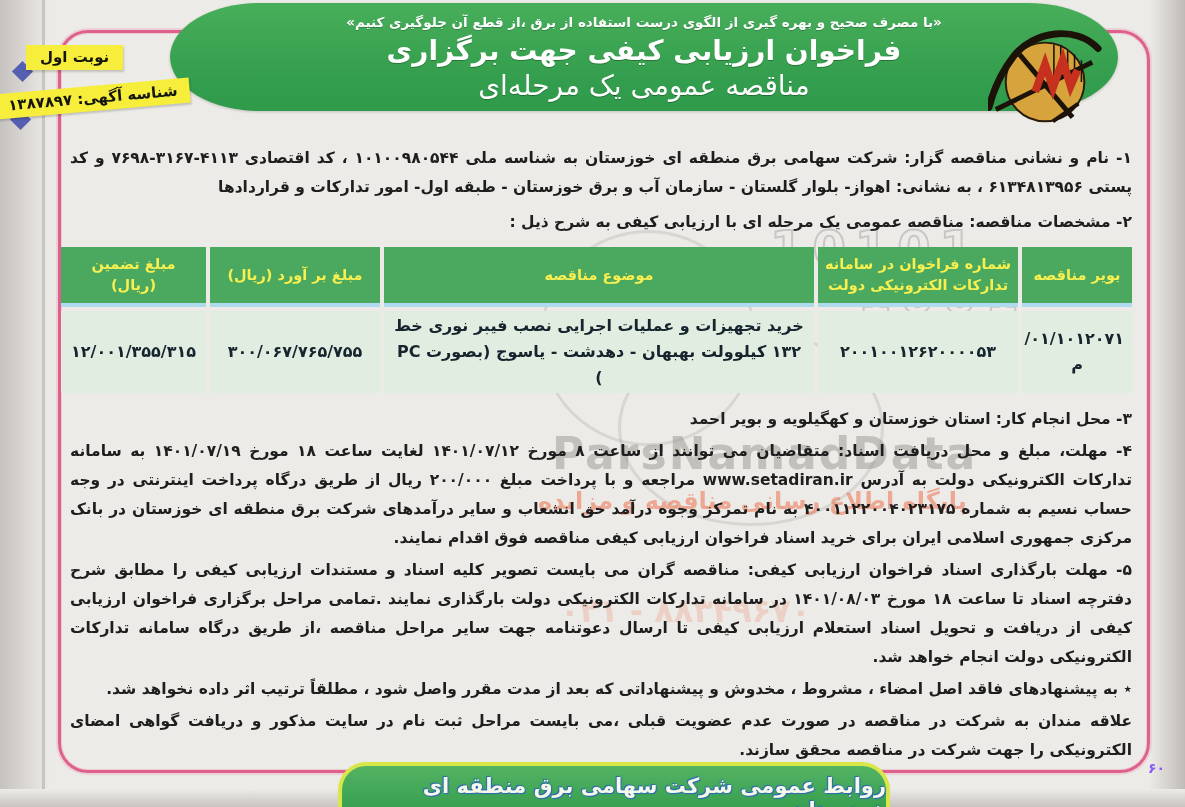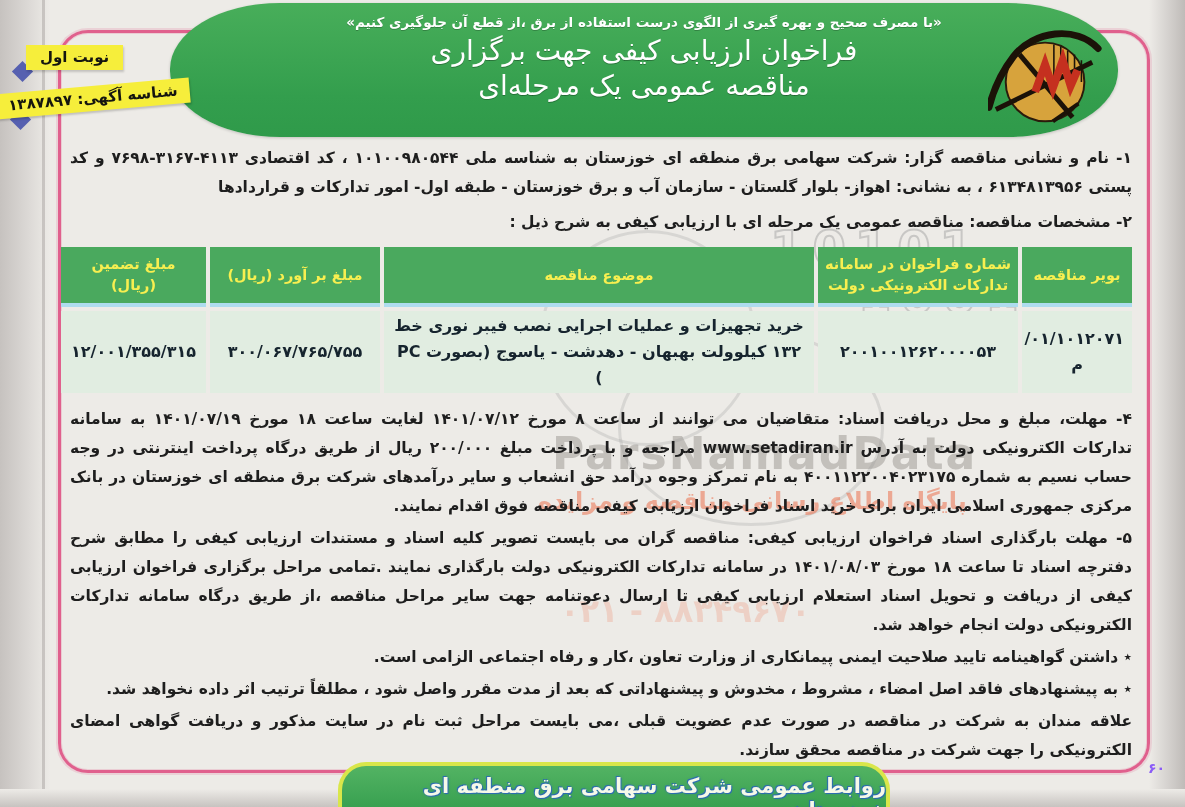--- a/index.html
+++ b/index.html
@@ -35,27 +35,27 @@
   #wm-c1{left:540px;top:230px;width:210px;height:210px;}
   #wm-c2{left:618px;top:330px;width:260px;height:190px;}
   .wm-latin{left:552px;top:428px;font-size:44px;font-weight:bold;
     color:rgba(148,145,141,.48);letter-spacing:2px;}
   .wm-fa{left:538px;top:487px;font-size:24px;font-weight:bold;direction:rtl;
     color:rgba(235,113,79,.55);}
   .wm-phone{left:560px;top:592px;font-size:32px;font-weight:bold;
     color:rgba(235,113,79,.22);}
 
   
-  .top-banner{position:absolute;left:170px;top:3px;width:948px;height:134px;
+  .top-banner{position:absolute;left:170px;top:3px;width:948px;height:108px;
     background:linear-gradient(180deg,#48ae5a 0%,#339e4d 70%,#2f9a4a 100%);
     border-radius:110px/66px;z-index:4;text-align:center;color:#ffffff;direction:rtl;
     box-shadow:0 1px 3px rgba(0,0,0,.18);}
   .slogan{padding-top:11px;font-size:13.5px;font-weight:bold;
     text-shadow:0 1px 0 rgba(0,0,0,.22);}
-  .title1{margin-top:4px;font-size:28px;font-weight:normal;
+  .title1{margin-top:4px;font-size:28px;font-weight:bold;
     text-shadow:0 1px 0 rgba(0,0,0,.28);}
   .title2{margin-top:2px;font-size:28px;font-weight:normal;
     text-shadow:0 1px 0 rgba(0,0,0,.28);}
 
   
   .logo{position:absolute;left:988px;top:24px;width:118px;height:110px;z-index:5;}
 
   
   .tag{position:absolute;background:#f6ee3b;color:#15150f;font-weight:bold;
     font-size:15px;z-index:6;direction:rtl;white-space:nowrap;
@@ -161,23 +161,23 @@
       <tr>
         <td>۰۱/۱۰۱۲۰۷۱/م</td>
         <td>۲۰۰۱۰۰۱۲۶۲۰۰۰۰۵۳</td>
         <td>خرید تجهیزات و عملیات اجرایی نصب فیبر نوری خط ۱۳۲ کیلوولت بهبهان - دهدشت - یاسوج (بصورت PC )</td>
         <td>۳۰۰/۰۶۷/۷۶۵/۷۵۵</td>
         <td>۱۲/۰۰۱/۳۵۵/۳۱۵</td>
       </tr>
     </tbody>
   </table>
 
+  <p>۳- محل انجام کار: استان خوزستان و کهگیلویه و بویر احمد</p>
   <p>۴- مهلت، مبلغ و محل دریافت اسناد: متقاضیان می توانند از ساعت ۸ مورخ ۱۴۰۱/۰۷/۱۲ لغایت ساعت ۱۸ مورخ ۱۴۰۱/۰۷/۱۹ به سامانه تدارکات الکترونیکی دولت به آدرس www.setadiran.ir مراجعه و با پرداخت مبلغ ۲۰۰/۰۰۰ ریال از طریق درگاه پرداخت اینترنتی در وجه حساب نسیم به شماره ۴۰۰۱۱۲۲۰۰۴۰۲۳۱۷۵ به نام تمرکز وجوه درآمد حق انشعاب و سایر درآمدهای شرکت برق منطقه ای خوزستان در بانک مرکزی جمهوری اسلامی ایران برای خرید اسناد فراخوان ارزیابی کیفی مناقصه فوق اقدام نمایند.</p>
   <p>۵- مهلت بارگذاری اسناد فراخوان ارزیابی کیفی: مناقصه گران می بایست تصویر کلیه اسناد و مستندات ارزیابی کیفی را مطابق شرح دفترچه اسناد تا ساعت ۱۸ مورخ ۱۴۰۱/۰۸/۰۳ در سامانه تدارکات الکترونیکی دولت بارگذاری نمایند .تمامی مراحل برگزاری فراخوان ارزیابی کیفی از دریافت و تحویل اسناد استعلام ارزیابی کیفی تا ارسال دعوتنامه جهت سایر مراحل مناقصه ،از طریق درگاه سامانه تدارکات الکترونیکی دولت انجام خواهد شد.</p>
-  <p>٭ داشتن گواهینامه تایید صلاحیت ایمنی پیمانکاری از وزارت تعاون ،کار و رفاه اجتماعی الزامی است.</p>
   <p>٭ به پیشنهادهای فاقد اصل امضاء ، مشروط ، مخدوش و پیشنهاداتی که بعد از مدت مقرر واصل شود ، مطلقاً ترتیب اثر داده نخواهد شد.</p>
   <p>علاقه مندان به شرکت در مناقصه در صورت عدم عضویت قبلی ،می بایست مراحل ثبت نام در سایت مذکور و دریافت گواهی امضای الکترونیکی را جهت شرکت در مناقصه محقق سازند.</p>
 </div>
 
 <div class="footer-banner">
   <div class="footer-text">روابط عمومی شرکت سهامی برق منطقه ای خوزستان</div>
 </div>
 <div class="page-num">۶۰</div>
 
 </body></html>

